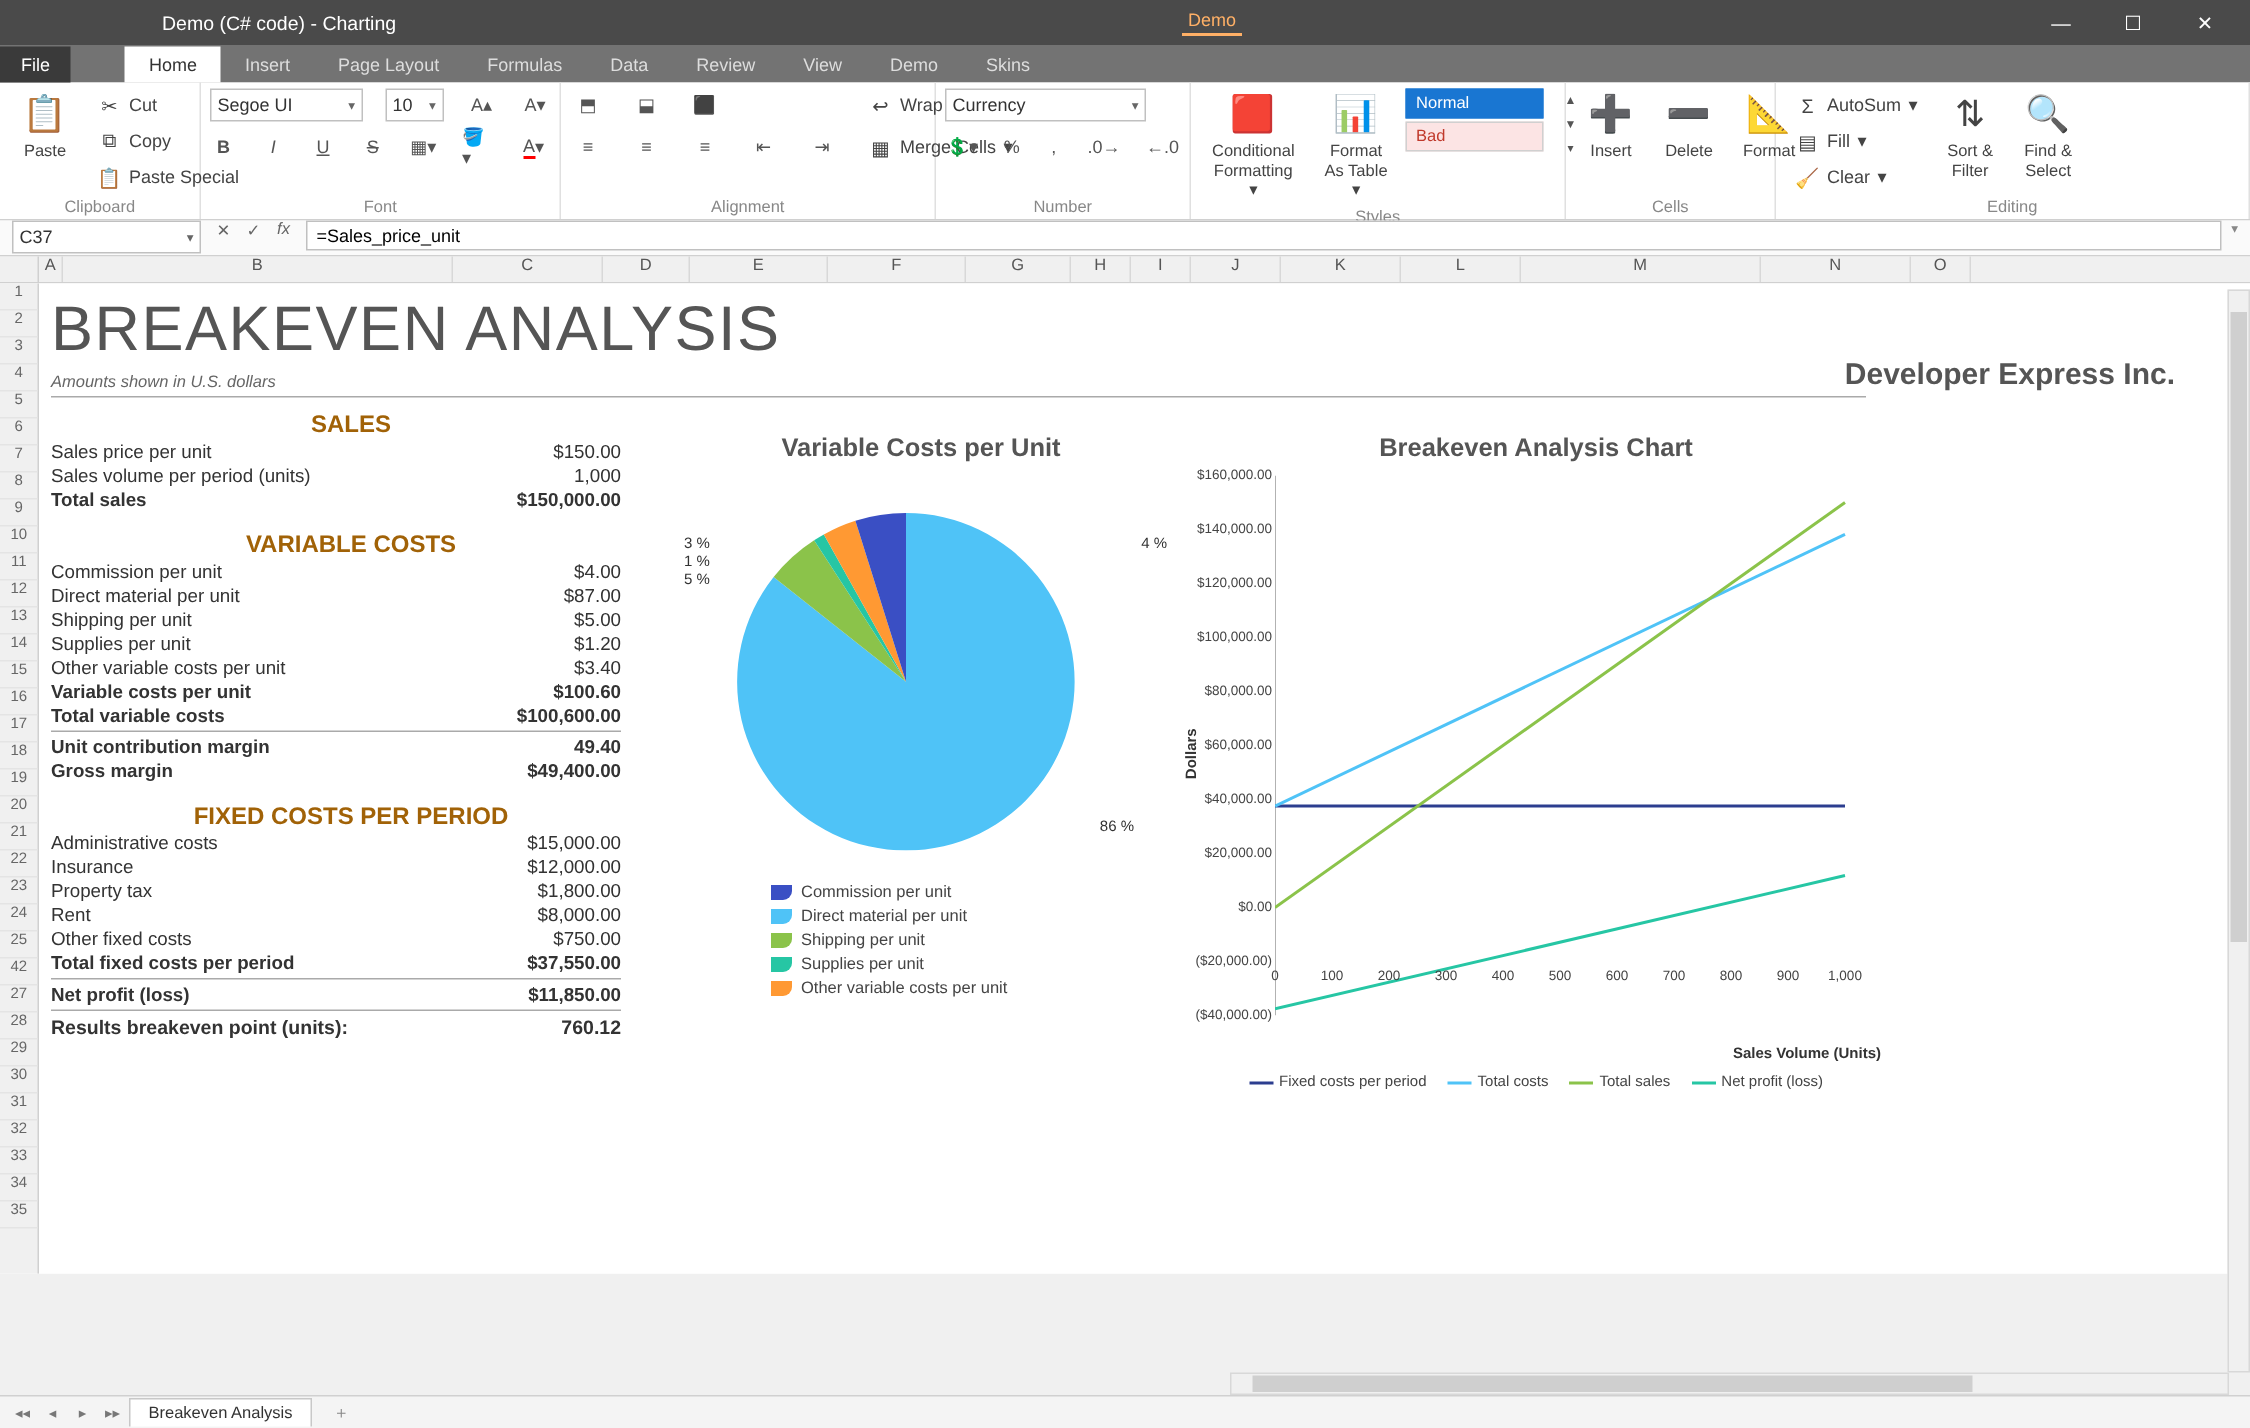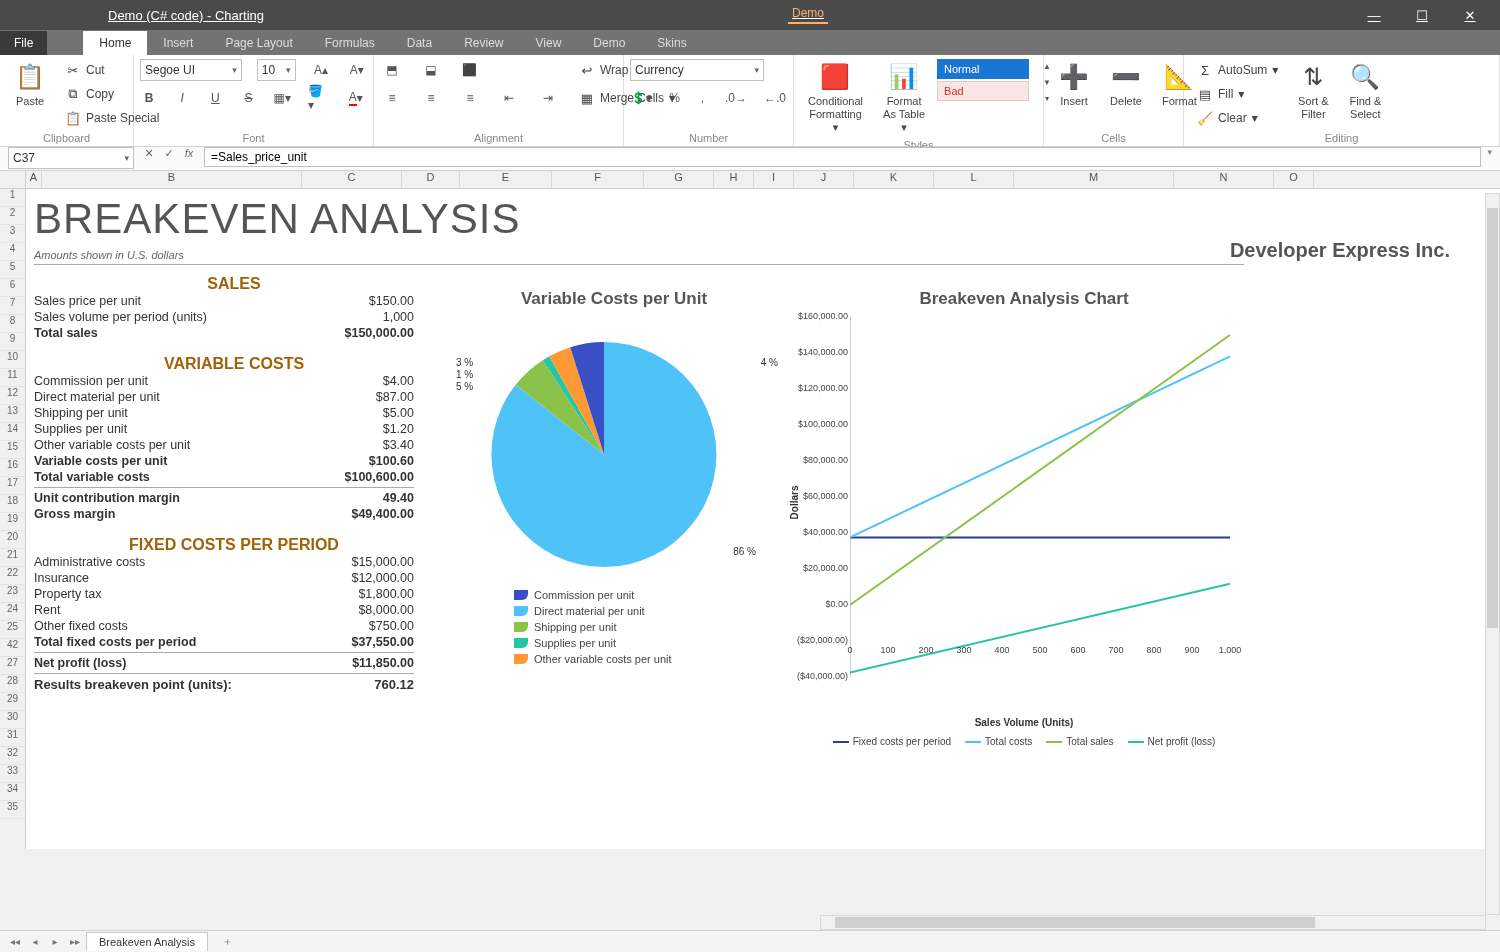--- a/index.html
+++ b/index.html
@@ -1,19 +1,19 @@
 <!DOCTYPE html>
 <html><head>
 <meta charset="utf-8">
 <style>
 * { margin:0; padding:0; box-sizing:border-box; font-family:"Segoe UI",Arial,sans-serif; }
 body { background:#f0f0f0; overflow:hidden; width:1500px; height:952px; font-size:12px; color:#333; }
 
 
-.titlebar { height:30px; background:#4a4a4a; color:#fff; display:flex; align-items:center; padding:0 8px; font-size:13px;text-decoration:underline; }
+.titlebar { height:30px; background:#4a4a4a; color:#fff; display:flex; align-items:center; padding:0 8px; font-size:13px; }
 .titlebar .title { flex:0 0 auto; padding-left:100px; }
 .titlebar .middle-title { flex:1; text-align:center; color:#ffb066; font-size:12px; }
 .titlebar .middle-title::after { content:""; display:block; height:2px; background:#ffb066; width:40px; margin:2px auto 0; }
 .titlebar .win-btns { display:flex; gap:4px; }
 .titlebar .win-btn { width:44px; height:28px; display:flex; align-items:center; justify-content:center; color:#fff; font-size:13px; }
 
 
 .tabs { height:25px; background:#737373; color:#ddd; display:flex; align-items:flex-end; font-size:12px; }
 .tab { padding:5px 16px; cursor:pointer; }
 .tab.file { background:#3a3a3a; color:#fff; padding:5px 14px; }
@@ -68,21 +68,21 @@
 .charts { position:absolute; left:420px; top:94px; display:flex; gap:20px; }
 .chart-title { text-align:center; font-size:17px; font-weight:600; color:#555; margin-bottom:8px; }
 .pie-area { width:320px; }
 .line-area { width:460px; position:relative; }
 .legend { font-size:11px; color:#444; margin-top:10px; }
 .legend-row { display:flex; align-items:center; gap:6px; padding:2px 0; }
 .legend-sw { width:14px; height:10px; border-radius:0 0 6px 0; }
 .ytick { position:absolute; right:406px; font-size:9px; color:#444; text-align:right; width:60px; }
 .xtick { position:absolute; bottom:42px; font-size:9px; color:#444; transform:translateX(-50%); }
 .axis-lbl-y { position:absolute; left:-16px; top:180px; transform:rotate(-90deg); font-size:10px; font-weight:600; color:#333; }
-.axis-lbl-x { text-align:center; font-size:10px; font-weight:600; color:#333; margin-top:20px; }
+.axis-lbl-x { text-align:right; font-size:10px; font-weight:600; color:#333; margin-top:0; }
 .line-legend { display:flex; justify-content:center; gap:14px; font-size:10px; color:#444; margin-top:8px; flex-wrap:wrap; }
 .line-legend span { display:flex; align-items:center; gap:4px; }
 .line-legend .sw { width:16px; height:2px; }
 
 
 .sheettabs { position:absolute; bottom:0; left:0; right:0; height:22px; background:#f4f4f4; border-top:1px solid #d0d0d0; display:flex; align-items:center; padding:0 6px; gap:2px; }
 .sheettabs .nav { width:18px; height:18px; display:flex; align-items:center; justify-content:center; color:#777; font-size:10px; }
 .sheettab { padding:3px 12px; background:#fff; border:1px solid #c8c8c8; border-bottom:none; font-size:11px; }
 .sheettab.add { background:none; border:none; color:#888; }
 

